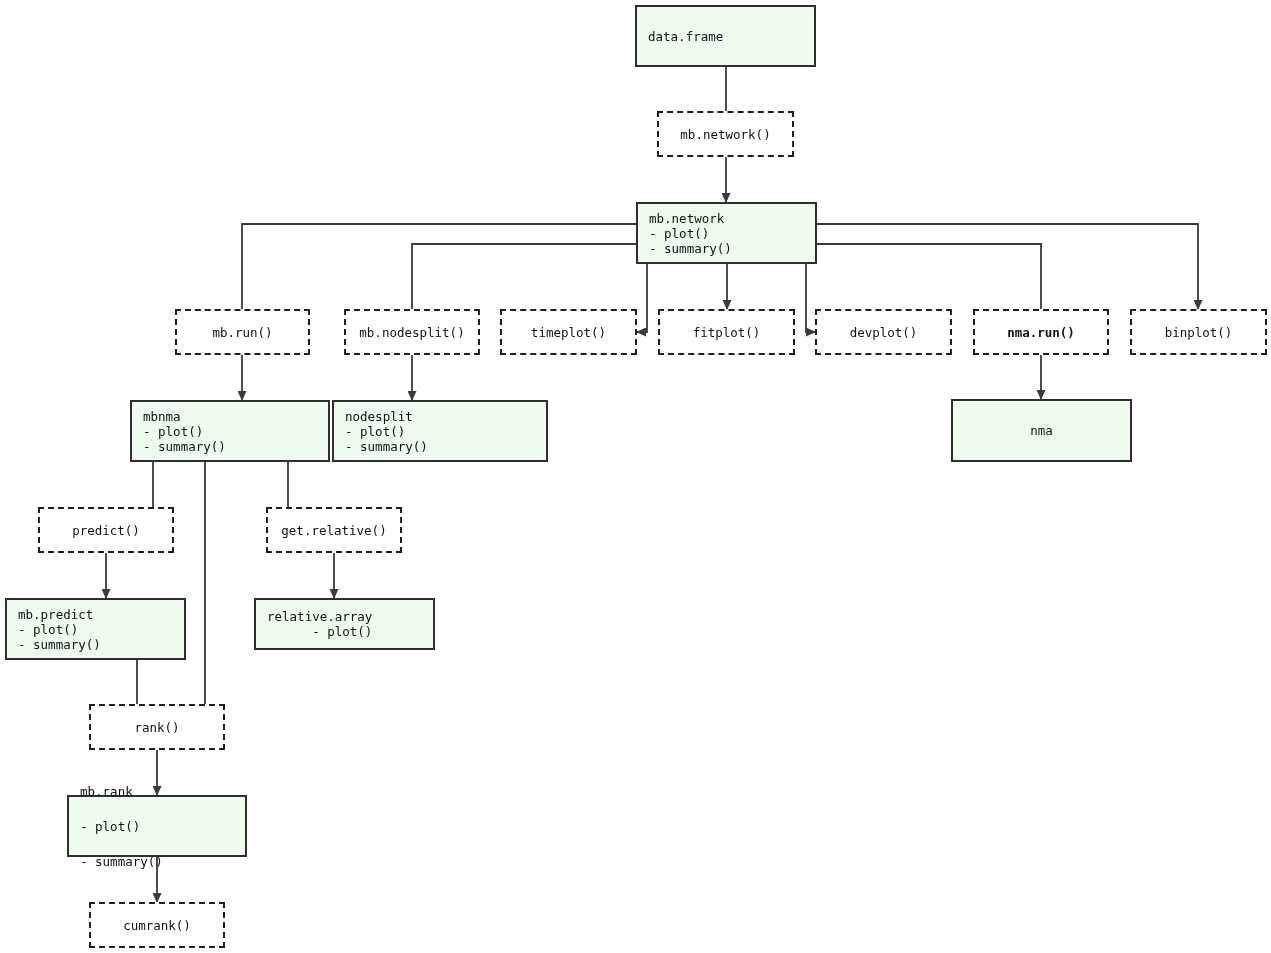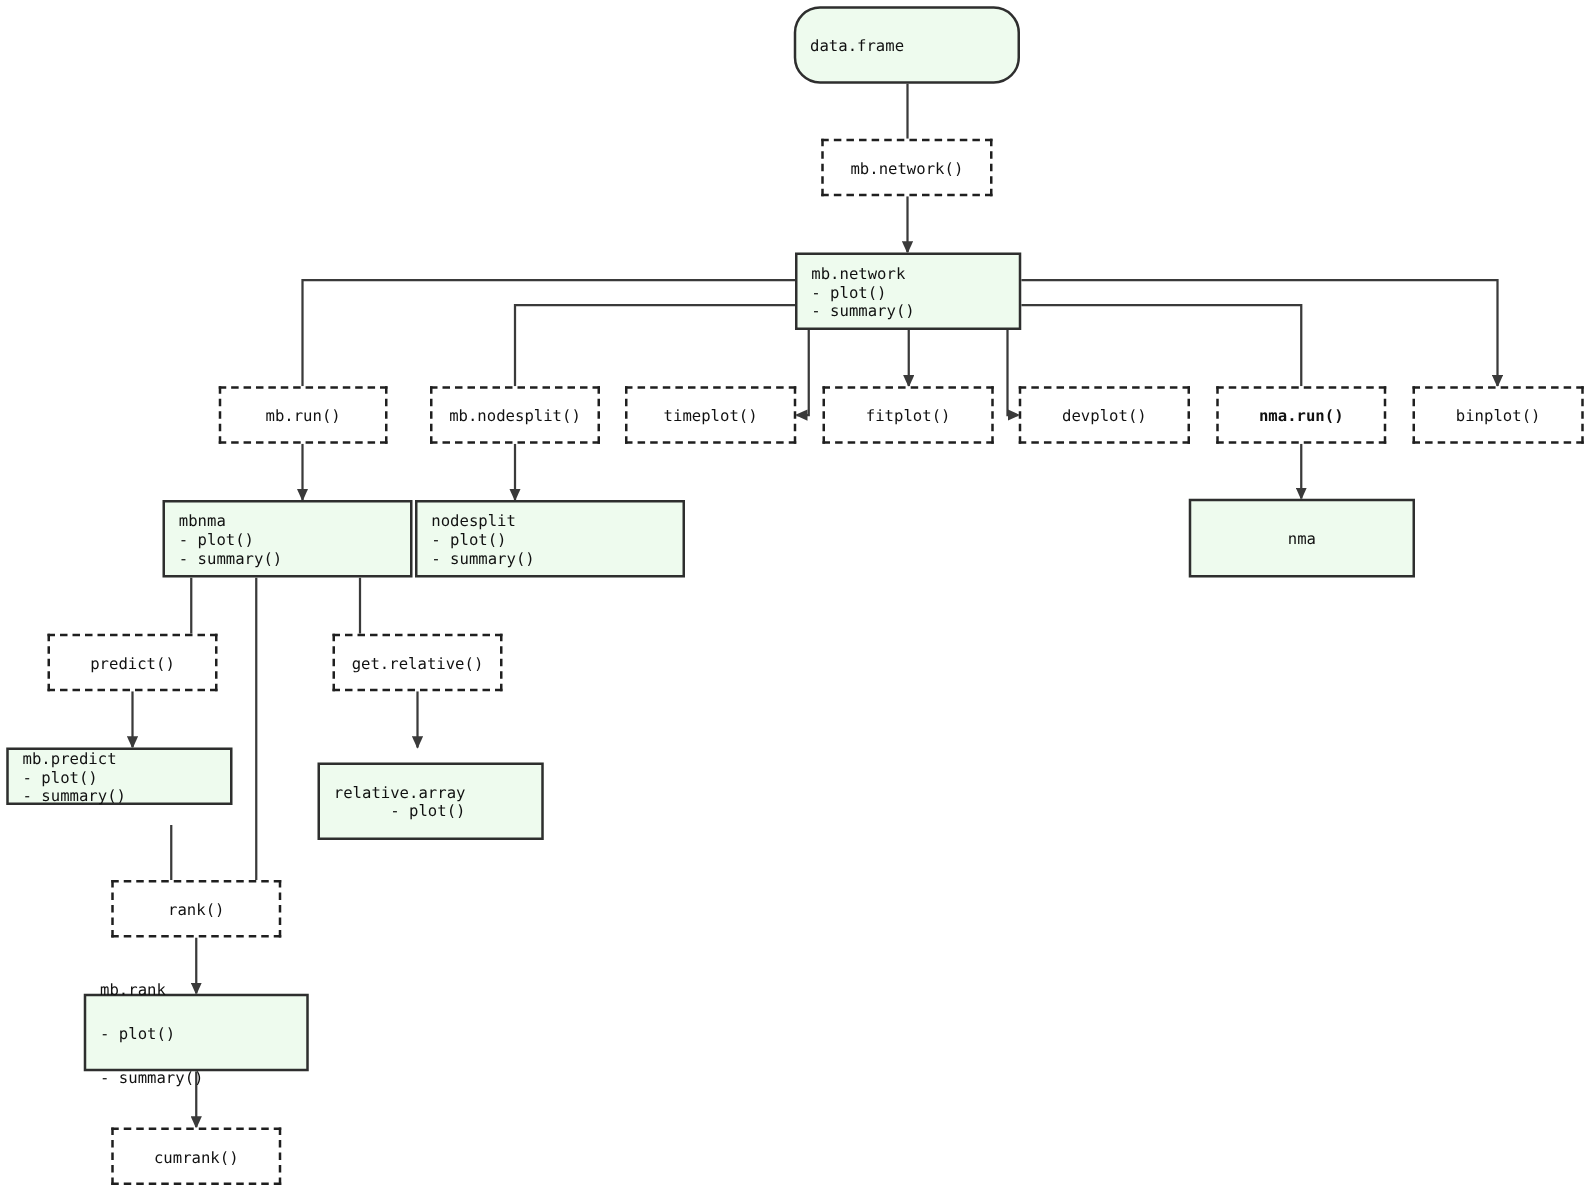--- a/index.html
+++ b/index.html
@@ -77,21 +77,21 @@
       <path d="M153,462 L153,507" fill="none" stroke="#3a3a3a" stroke-width="1.8"></path>
       <path d="M288,462 L288,507" fill="none" stroke="#3a3a3a" stroke-width="1.8"></path>
       <path d="M205,462 L205,704" fill="none" stroke="#3a3a3a" stroke-width="1.8"></path>
       <path d="M106,553 L106,598" fill="none" stroke="#3a3a3a" stroke-width="1.8" marker-end="url(#arrowhead)"></path>
       <path d="M334,553 L334,598" fill="none" stroke="#3a3a3a" stroke-width="1.8" marker-end="url(#arrowhead)"></path>
       <path d="M137,660 L137,704" fill="none" stroke="#3a3a3a" stroke-width="1.8"></path>
       <path d="M157,750 L157,795" fill="none" stroke="#3a3a3a" stroke-width="1.8" marker-end="url(#arrowhead)"></path>
       <path d="M157,857 L157,902" fill="none" stroke="#3a3a3a" stroke-width="1.8" marker-end="url(#arrowhead)"></path>
     </svg>
   <div id="node-layer">
-      <div class="node object align-left" style="left: 635px; top: 5px; width: 181px; height: 62px; border-radius: 21px;">
+      <div class="node object align-left" style="left: 635px; top: 5px; width: 181px; height: 62px;">
         <div class="line">data.frame</div>
       </div>
       <div class="node function align-center" style="left: 657px; top: 111px; width: 137px; height: 46px;">
         <div class="line">mb.network()</div>
       </div>
       <div class="node object align-left" style="left: 636px; top: 202px; width: 181px; height: 62px;">
         <div class="line">mb.network</div>
         <div class="line">- plot()</div>
         <div class="line">- summary()</div>
       </div>
@@ -128,26 +128,26 @@
       </div>
       <div class="node object align-center" style="left: 951px; top: 399px; width: 181px; height: 63px;">
         <div class="line">nma</div>
       </div>
       <div class="node function align-center" style="left: 38px; top: 507px; width: 136px; height: 46px;">
         <div class="line">predict()</div>
       </div>
       <div class="node function align-center" style="left: 266px; top: 507px; width: 136px; height: 46px;">
         <div class="line">get.relative()</div>
       </div>
-      <div class="node object align-left" style="left: 5px; top: 598px; width: 181px; height: 46px;">
+      <div class="node object align-left" style="left: 5px; top: 598px; width: 181px; height: 62px;">
         <div class="line">mb.predict</div>
         <div class="line">- plot()</div>
         <div class="line">- summary()</div>
       </div>
-      <div class="node object align-left" style="left: 254px; top: 598px; width: 181px; height: 62px; margin-top: 12px;">
+      <div class="node object align-left" style="left: 254px; top: 598px; width: 181px; height: 52px;">
         <div class="line">relative.array</div>
         <div class="line">      - plot()</div>
       </div>
       <div class="node function align-center" style="left: 89px; top: 704px; width: 136px; height: 46px;">
         <div class="line">rank()</div>
       </div>
       <div class="node object align-left" style="left: 67px; top: 795px; width: 180px; height: 62px; gap: 20px;">
         <div class="line">mb.rank</div>
         <div class="line">- plot()</div>
         <div class="line">- summary()</div>

